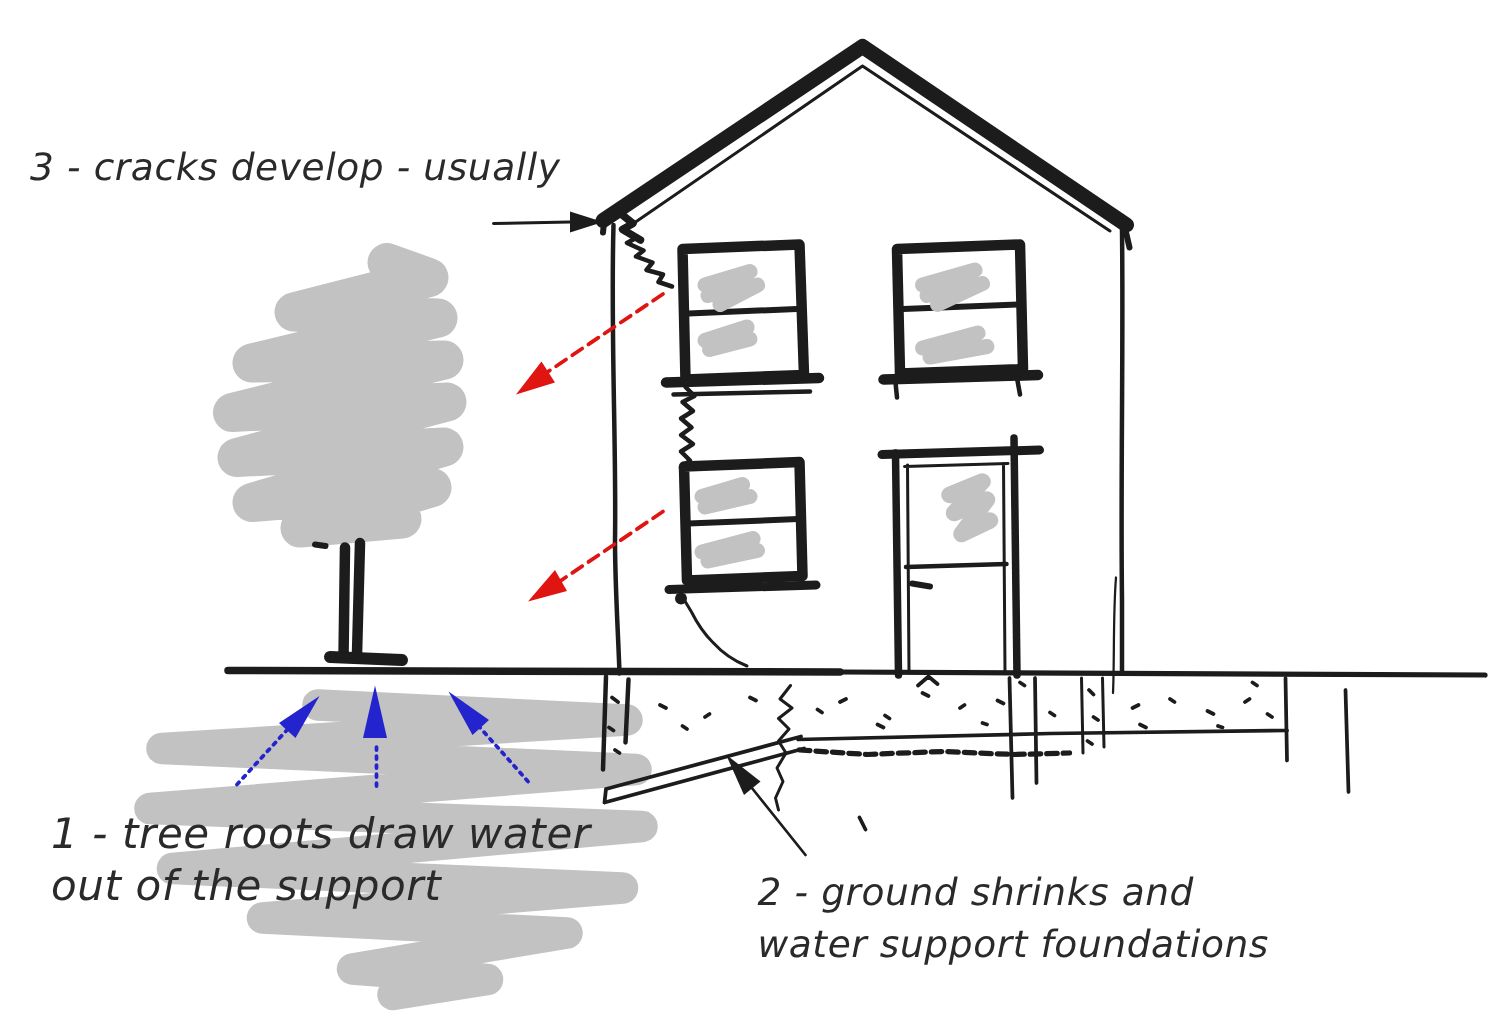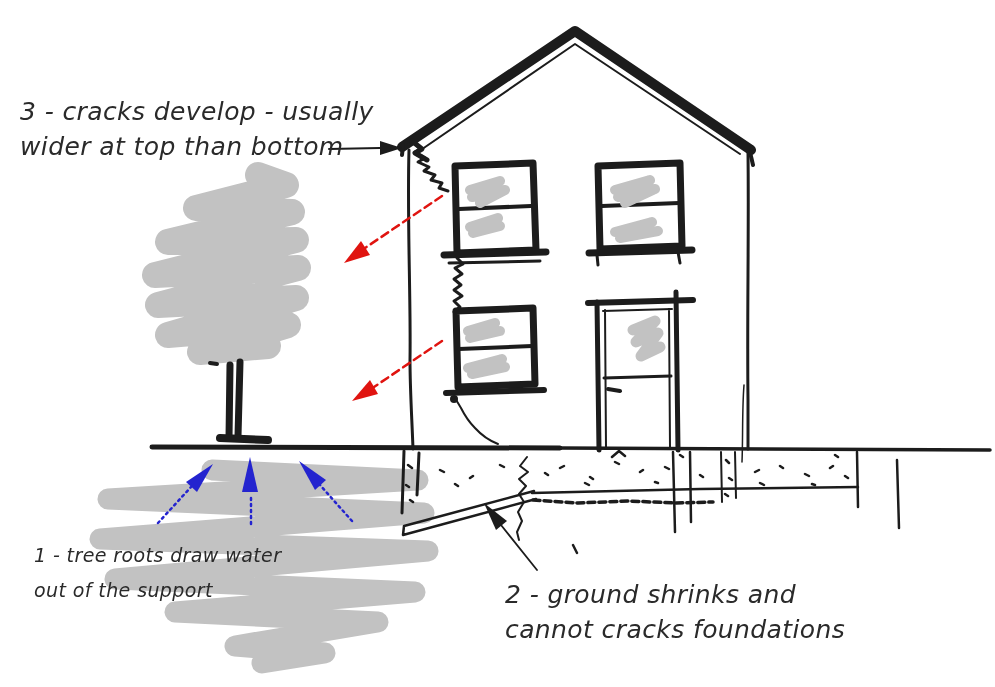--- a/index.html
+++ b/index.html
@@ -12,21 +12,21 @@
   .gray{stroke:var(--sketch-gray,#c2c2c2);}
   .red-stroke{stroke:var(--arrow-red,#e01410);}
   .red-fill{fill:var(--arrow-red,#e01410);stroke:none;}
   .blue-stroke{stroke:var(--arrow-blue,#2424cf);}
   .blue-fill{fill:var(--arrow-blue,#2424cf);stroke:none;}
   .label{position:absolute;color:var(--text,#2a2a2a);font-style:italic;
          font-family:"DejaVu Sans",sans-serif;letter-spacing:.4px;line-height:35px;
          white-space:nowrap;}
   .label div{white-space:nowrap;}
   #label-cracks{left:20px;top:94px;font-size:25px;}
-  #label-roots{left:34px;top:538px;font-size:19px;}
+  #label-roots{left:34px;top:538px;font-size:28px;}
   #label-ground{left:486px;top:577px;font-size:25px;margin-left:19px;}
 </style>
 </head>
 <body>
 
 <div class="canvas">
 
   <svg width="995" height="687" viewBox="0 0 995 687">
 
     <g>
@@ -148,26 +148,25 @@
       </g>
       <g>
         <path class="blue-stroke" stroke-width="2.5" stroke-dasharray="2 4" d="M352,521 L320,485"></path>
         <polygon class="blue-fill" points="299,461 326,480 315,490"></polygon>
       </g>
     </g>
   </svg>
 
   <div class="label" id="label-cracks">
     <div>3 - cracks develop - usually</div>
-    <div>wider at top than bottom</div>
   </div>
 
   <div class="label" id="label-roots">
     <div>1 - tree roots draw water</div>
     <div>out of the support</div>
   </div>
 
   <div class="label" id="label-ground">
     <div>2 - ground shrinks and</div>
-    <div>cannot cracks foundations</div>
+    <div>water support foundations</div>
   </div>
 
 </div>
 
 </body></html>

